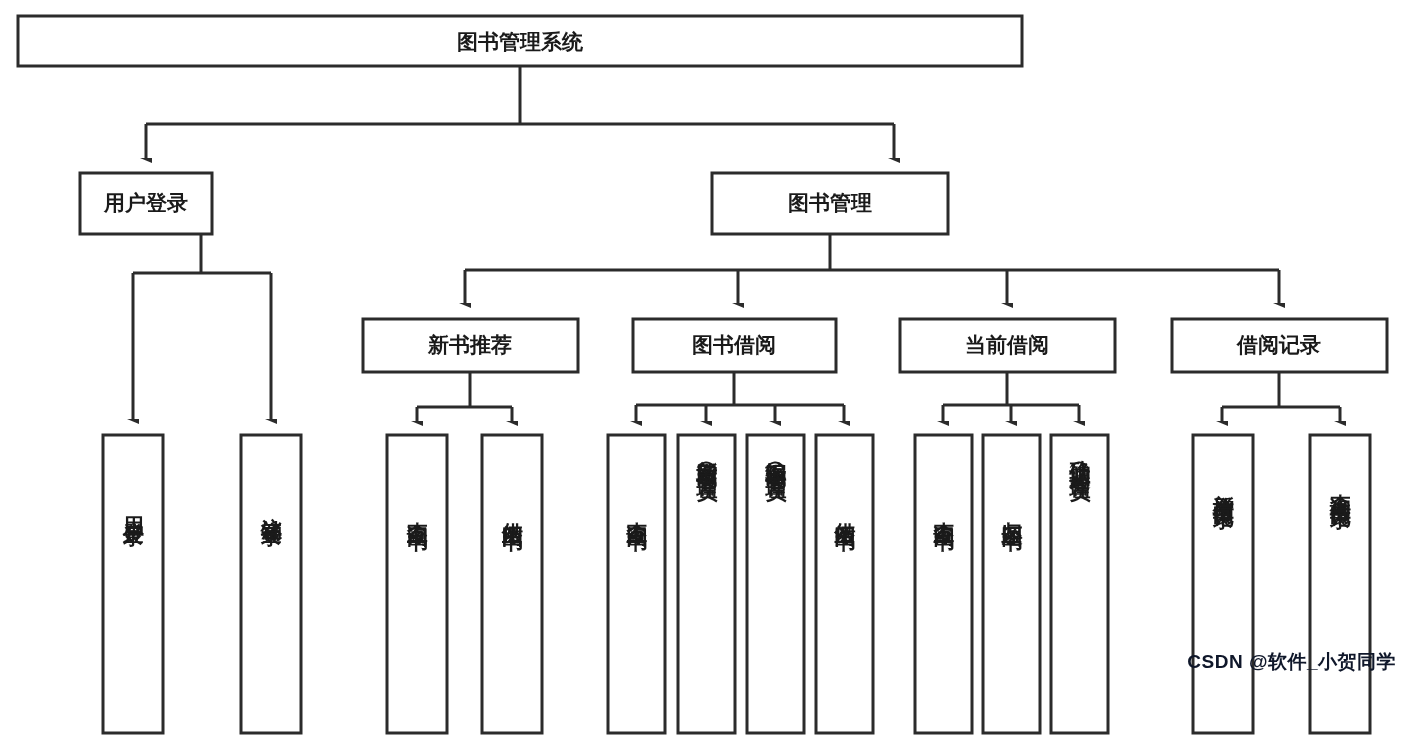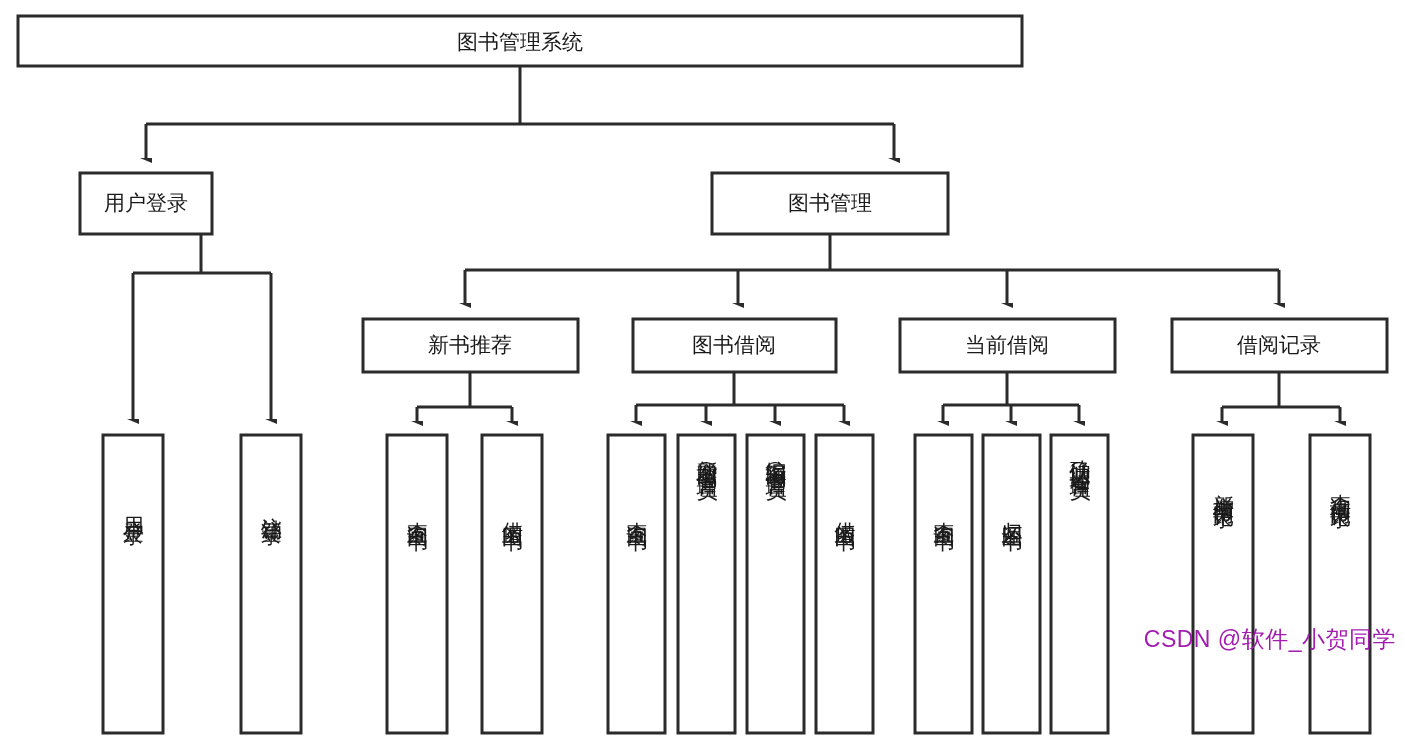--- a/index.html
+++ b/index.html
@@ -12,20 +12,21 @@
     width: 1405px;
     height: 747px;
     overflow: hidden;
     font-family: "Liberation Sans", "DejaVu Sans", sans-serif;
   }
   #diagram-root {
     position: relative;
     width: 1405px;
     height: 675px;
     background: #ffffff;
+    font-weight: bold;
   }
   svg.diagram-canvas {
     position: absolute;
     left: 0;
     top: 0;
     width: 1405px;
     height: 747px;
     display: block;
   }
   .node-box {
@@ -66,24 +67,24 @@
   .vlabel-wrap {
     position: absolute;
     display: flex;
     align-items: flex-start;
     justify-content: center;
     pointer-events: none;
   }
   .watermark {
     position: absolute;
     right: 9px;
-    bottom: 20px;
-    font-family: "Liberation Sans", "DejaVu Sans", sans-serif;
-    font-size: 23px;
-    color: #a21caf;
+    bottom: 0;
+    font-family: "Liberation Sans", "DejaVu Sans", sans-serif;
+    font-size: 19px;
+    color: #0f172a;
     white-space: nowrap;
     letter-spacing: 0.5px;
   }
 </style>
 </head>
 <body>
 
 <div id="diagram-root">
 
   <svg class="diagram-canvas" viewBox="0 0 1405 747">

